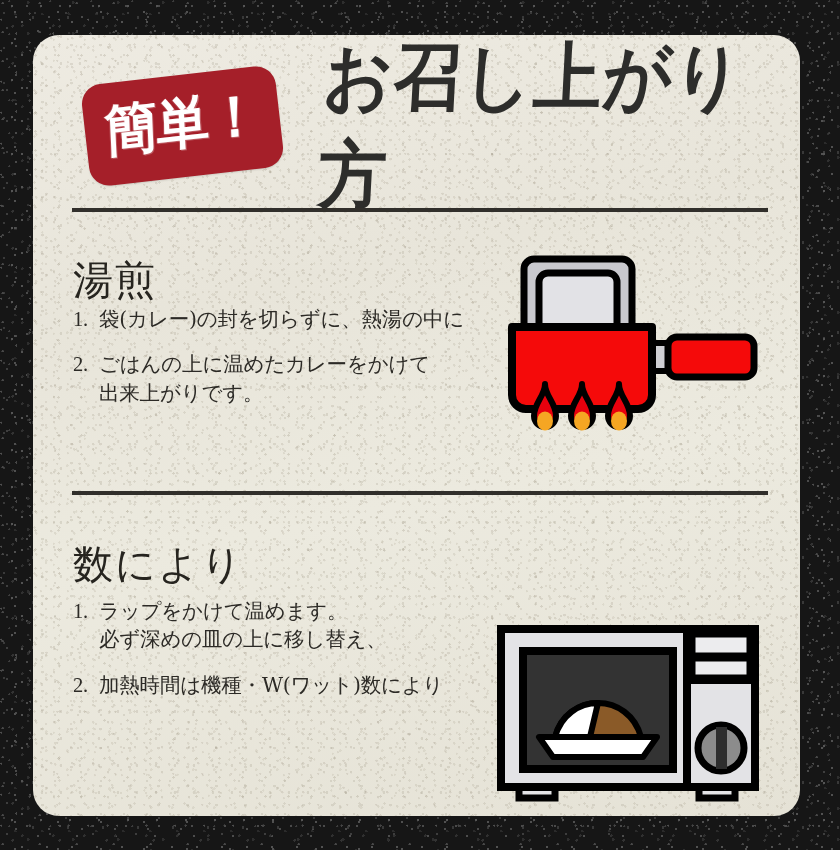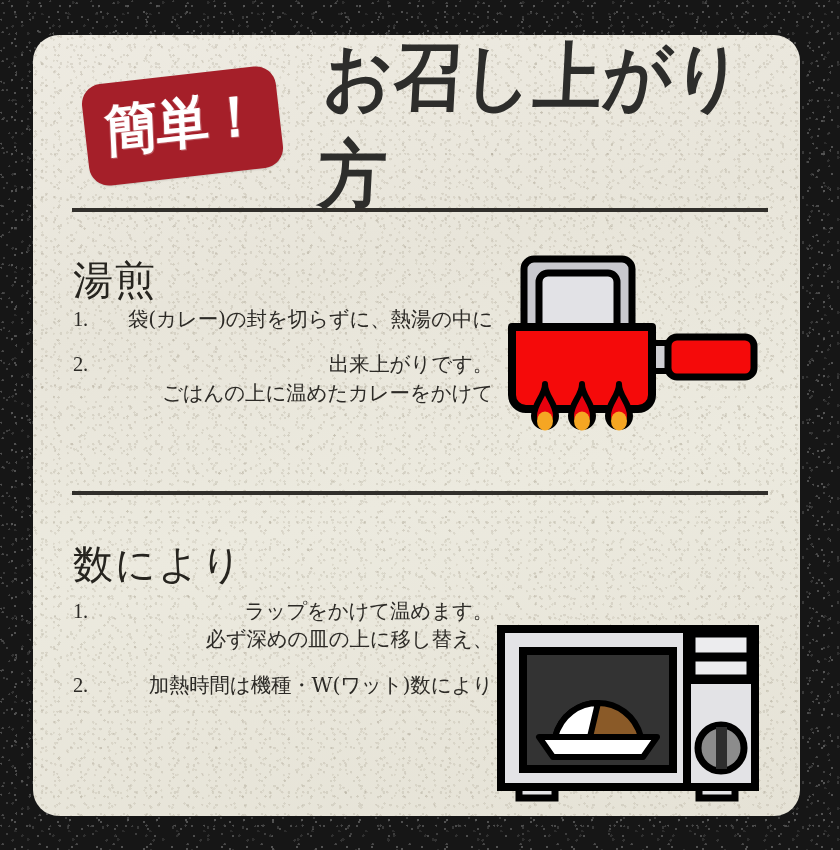--- a/index.html
+++ b/index.html
@@ -187,21 +187,21 @@
     line-height: 1.38;
     letter-spacing: -0.2px;
   }
   .step-num {
     position: absolute;
     left: 0;
     top: 0;
     font-size: 20.5px;
     font-family: "Liberation Serif", serif;
   }
-  .step-line { display: block; white-space: nowrap; text-align: right; }
+  .step-line { display: block; white-space: nowrap; }
 
   
   #pot {
     position: absolute;
     left: 459px;
     top: 12px;
     width: 270px;
     height: 210px;
   }
 
@@ -236,22 +236,22 @@
 
       <div class="section-heading">湯煎</div>
 
       <ul class="steps" id="steps-yusen">
         <li class="step">
           <span class="step-num">1.</span>
           <span class="step-line">袋(カレー)の封を切らずに、熱湯の中に</span>
         </li>
         <li class="step">
           <span class="step-num">2.</span>
+          <span class="step-line">ごはんの上に温めたカレーをかけて</span>
           <span class="step-line">出来上がりです。</span>
-          <span class="step-line">ごはんの上に温めたカレーをかけて</span>
         </li>
       </ul>
 
       <svg id="pot" viewBox="0 0 270 210">
 
         <path d="M42 16 h88 a10 10 0 0 1 10 10 v62 h-108 v-62 a10 10 0 0 1 10 -10 z" fill="#c9c9ce" stroke="#000000" stroke-width="7" stroke-linejoin="round"></path>
 
         <path d="M56 30 h60 a9 9 0 0 1 9 9 v49 h-78 v-49 a9 9 0 0 1 9 -9 z" fill="#e2e2e6" stroke="#000000" stroke-width="7" stroke-linejoin="round"></path>
 
         <rect x="152" y="100" width="28" height="28" fill="#cfcfd4" stroke="#000000" stroke-width="6"></rect>

